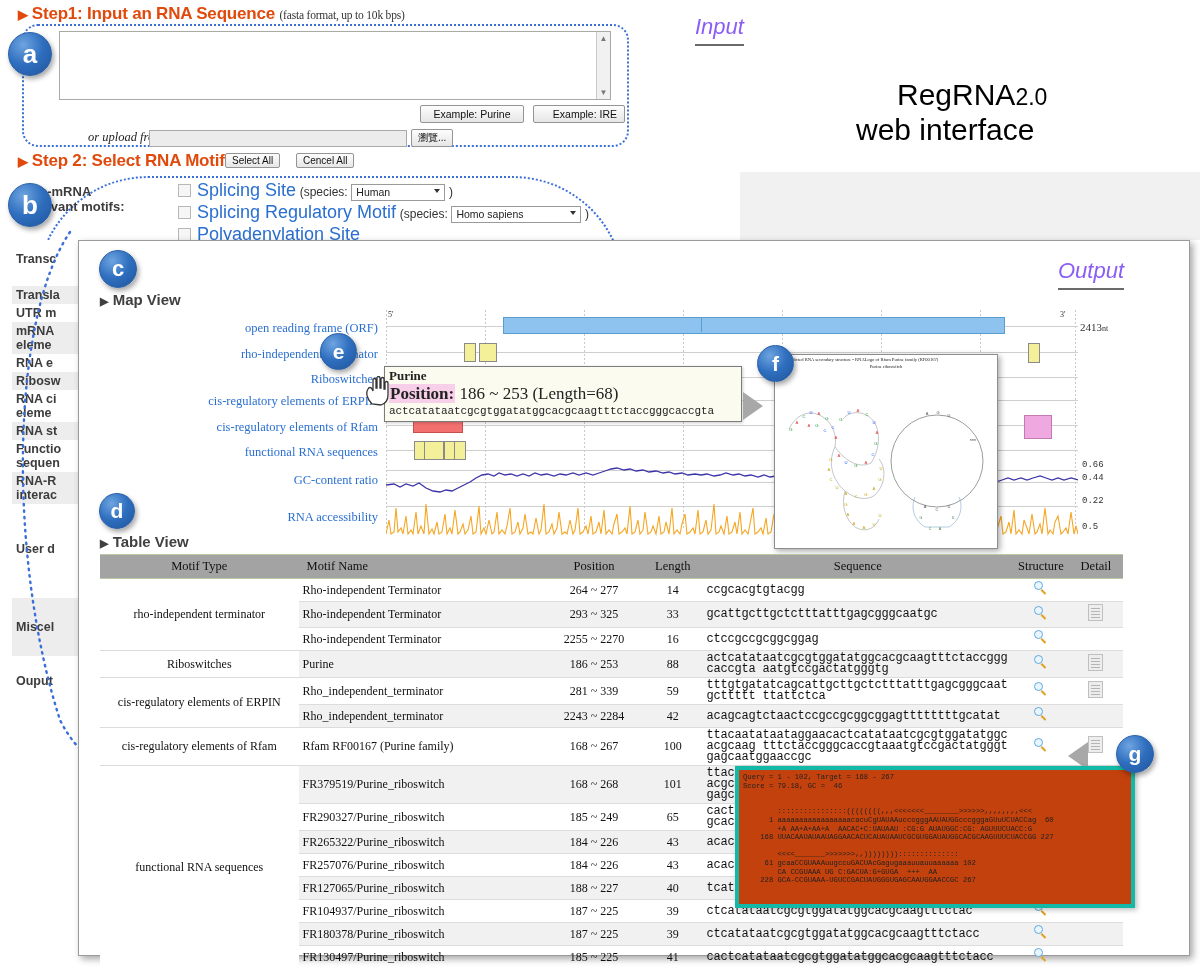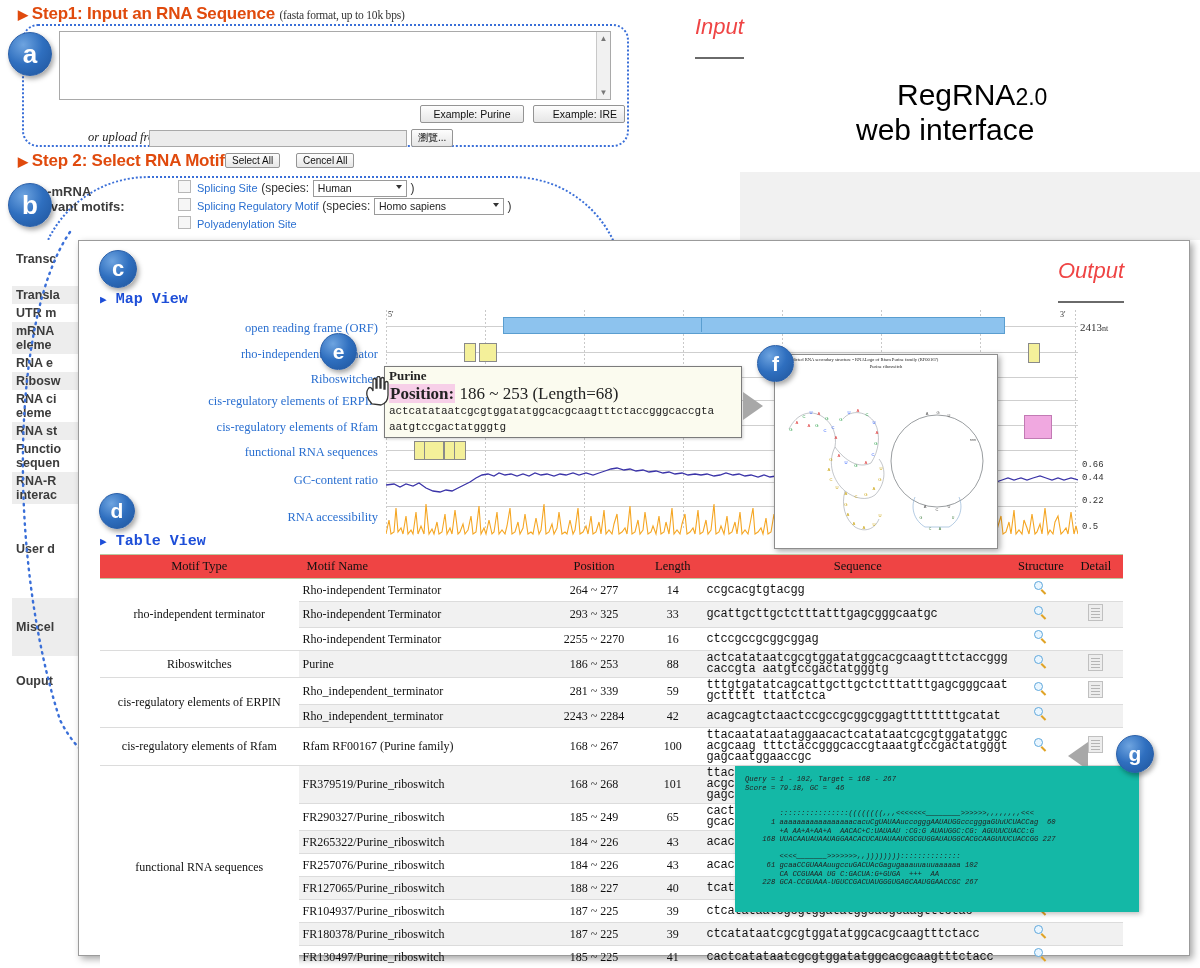--- a/index.html
+++ b/index.html
@@ -45,34 +45,34 @@
   .btn-sm{font-size:10px;padding:1px 6px;}
   .field{
     border:1px solid #a9a9a9;background:#ececec;height:15px;
   }
   .italic-label{font-style:italic;font-family:"Liberation Serif",serif;font-size:12.5px;}
   .chk{
     display:inline-block;width:11px;height:11px;border:1px solid #b7b7b7;
     background:#f6f6f6;vertical-align:-1px;margin-right:6px;
   }
   .motif-link{
-    color:#2a6fd0;font-size:11px;font-family:"Liberation Sans",sans-serif;
+    color:#2a6fd0;font-size:18px;font-family:"Liberation Sans",sans-serif;
   }
   .paren{color:#333;font-size:12px;font-family:"Liberation Sans",sans-serif;}
   .sel{
     display:inline-block;border:1px solid #9a9a9a;background:#fff;
     font-size:10.5px;padding:1px 16px 1px 4px;position:relative;height:13px;
     line-height:13px;vertical-align:middle;
   }
   .sel .arw{position:absolute;right:4px;top:4px;width:0;height:0;
     border-left:3.5px solid transparent;border-right:3.5px solid transparent;
     border-top:4px solid #333;}
   .hdr-word{
     font-family:"Liberation Sans",sans-serif;font-style:italic;font-size:22px;
-    color:#ef4444;border-bottom:2px solid #6a6a6a;padding-bottom:17px;
+    color:#8b5cf6;border-bottom:2px solid #6a6a6a;padding-bottom:4px;
   }
   .brandline{font-size:30px;color:#000;font-family:"Liberation Sans",sans-serif;}
   .brandline .small{font-size:23px;}
 
   
   #sidebar{
     left:12px;top:240px;width:78px;height:550px;background:#fff;
     border-right:1px solid #b0b0b0;overflow:hidden;
   }
   .side-item{
@@ -82,21 +82,21 @@
   }
   .side-item.shade{background:#ededed;}
 
   
   #output-panel{
     left:78px;top:240px;width:1110px;height:714px;background:#fff;
     border:1px solid #9b9b9b;
     box-shadow:3px 3px 7px rgba(0,0,0,.35);
   }
   #map-view-title{left:100px;top:291px;}
-  .mv-title{font-size:15px;color:#1d4ed8;font-weight:bold;font-family:Liberation Mono, monospace;}
+  .mv-title{font-size:15px;color:#404040;font-weight:bold;}
   .mv-title .tri{font-size:11px;}
 
   .track-label{
     font-family:"Liberation Serif",serif;font-size:12.5px;color:#2a6fd0;
     text-align:right;white-space:nowrap;
   }
   .track-line{background:#cfcfcf;height:1px;}
   .vgrid{position:absolute;width:1px;top:0;bottom:0;
      background:repeating-linear-gradient(to bottom,#c9c9c9 0 2px,transparent 2px 4px);}
   .feat{position:absolute;border:1px solid #8a8a8a;}
@@ -128,38 +128,37 @@
     left:774px;top:354px;width:222px;height:193px;background:#fff;
     border:1px solid #8d8d8d;box-shadow:2px 2px 6px rgba(0,0,0,.35);
     overflow:hidden;
   }
   #popup-f .ph{
     font-size:4.6px;color:#222;padding:2px 3px 0 3px;white-space:nowrap;
     font-family:"Liberation Serif",serif;
   }
   
   #popup-g{
-    left:735px;top:766px;width:392px;height:134px;background:#14b8a6;
-    border:6px solid #14b8a6;overflow:hidden;
+    left:735px;top:766px;width:392px;height:134px;background:#c2410c;
+    border:4px solid #14b8a6;overflow:hidden;
     box-shadow:2px 2px 5px rgba(0,0,0,.25);
-    font-style:italic;
   }
   #popup-g pre{
     margin:0;padding:3px 4px;font-family:"Liberation Mono",monospace;
     font-size:7.2px;line-height:8.6px;color:#222;white-space:pre;
   }
 
   
   #table-view-title{left:100px;top:533px;}
   #rtable{
     left:100px;top:554px;width:1023px;
     border-collapse:collapse;font-family:"Liberation Serif",serif;
   }
   #rtable th{
-    background:#ef4444;font-size:12.5px;font-weight:normal;color:#111;
+    background:#a3a3a3;font-size:12.5px;font-weight:normal;color:#111;
     padding:4px 3px;border-top:1px solid #b9c9a2;border-bottom:1px solid #b9c9a2;
   }
   #rtable td{
     font-size:12px;padding:2px 4px;border-bottom:1px solid #dcdcdc;
     color:#111;vertical-align:middle;
   }
   #rtable tr.alt td{background:#f1f1f1;}
   td.c-type{text-align:center;}
   td.c-name{text-align:left;padding-left:8px;}
   td.c-pos{text-align:center;white-space:nowrap;}
@@ -366,21 +365,20 @@
 </div>
 
 <div class="abs" id="tooltip-e">
   <div class="t-title">Purine</div>
   <div class="t-pos">
     <b>Position:</b>
     <span>186 ~ 253</span>
     <span>(Length=68)</span>
   </div>
   <div class="t-seq">actcatataatcgcgtggatatggcacgcaagtttctaccgggcaccgta</div>
-  <div class="t-seq" style="padding-top:0;">aatgtccgactatgggtg</div>
 </div>
 
 <svg class="abs" style="left:364px;top:376px;" width="26" height="30">
   <path d="M8 28 C2 22 2 16 4 13 C5 11 7 11 8 13 L9 15 L9 4 C9 2 12 2 12 4 L12 12 L13 12 L13 2 C13 0 16 0 16 2 L16 12 L17 12 L17 3 C17 1 20 1 20 3 L20 13 L21 13 L21 7 C21 5 24 5 24 7 L24 19 C24 25 20 28 17 29 Z" fill="#ffffff" stroke="#333" stroke-width="1.3"></path>
 </svg>
 
 <div class="abs arrow-grey" style="left:743px;top:392px;"></div>
 
 <div class="abs" id="popup-f">
   <div class="ph">...of predicted RNA secondary structure   • RNALogo of Rfam Purine family (RF00167)</div>

